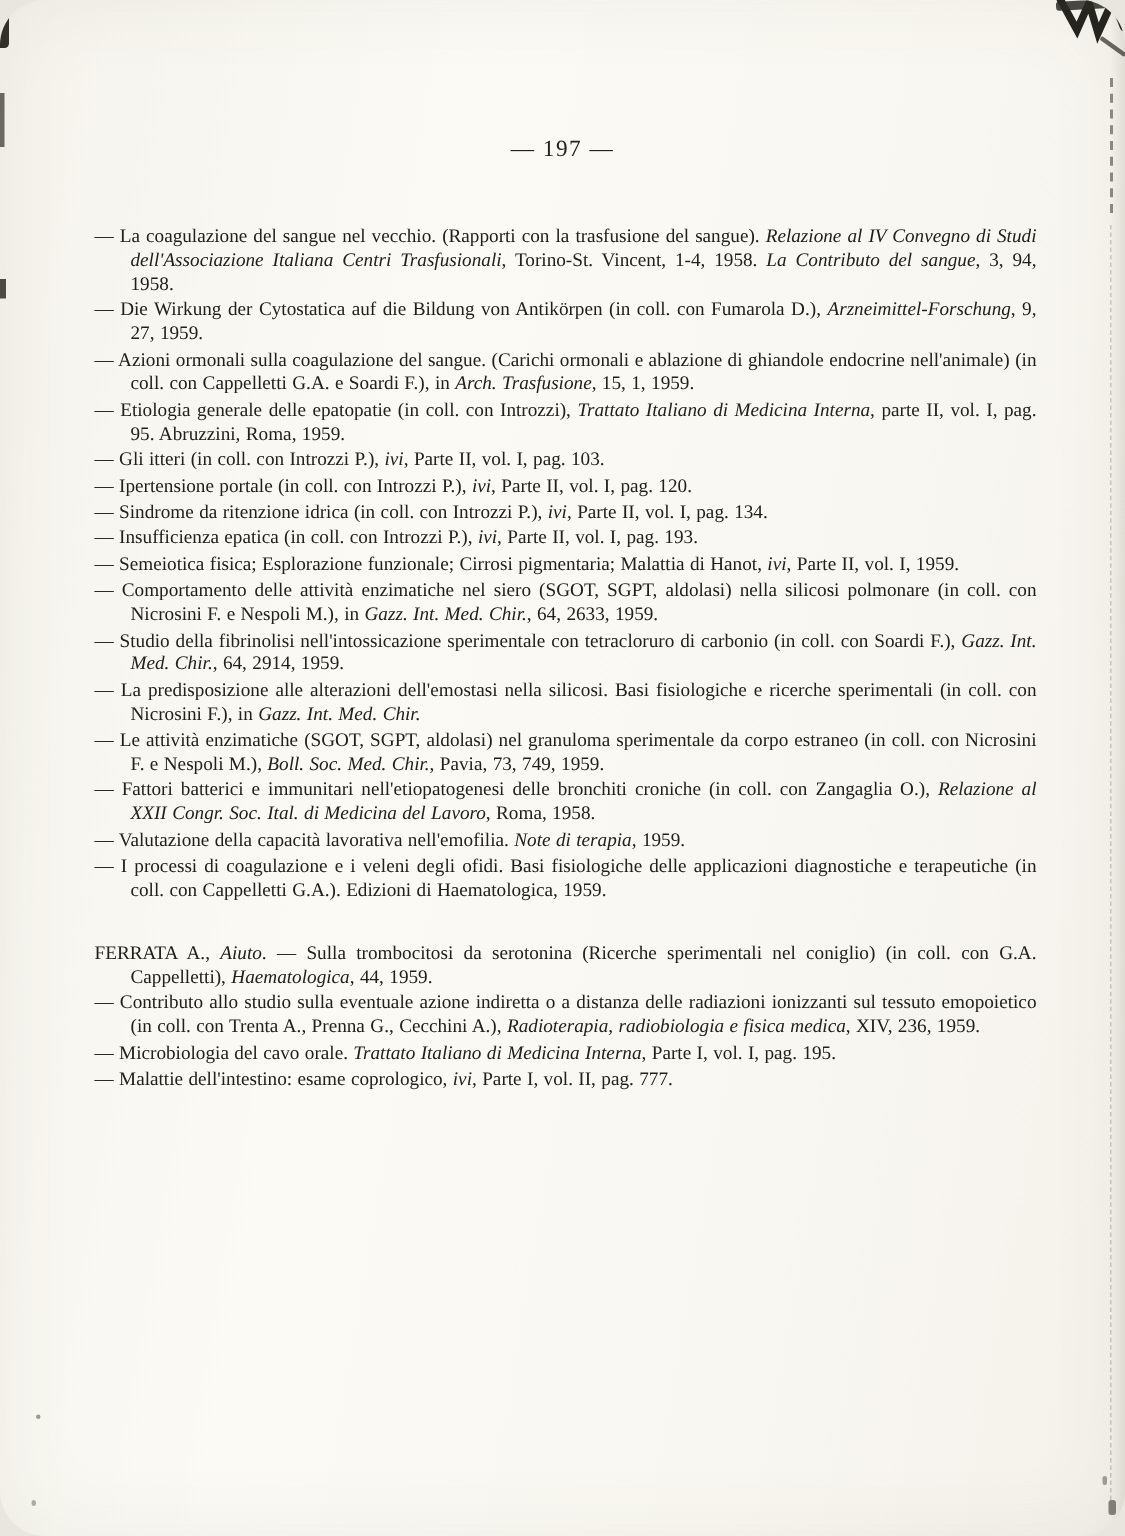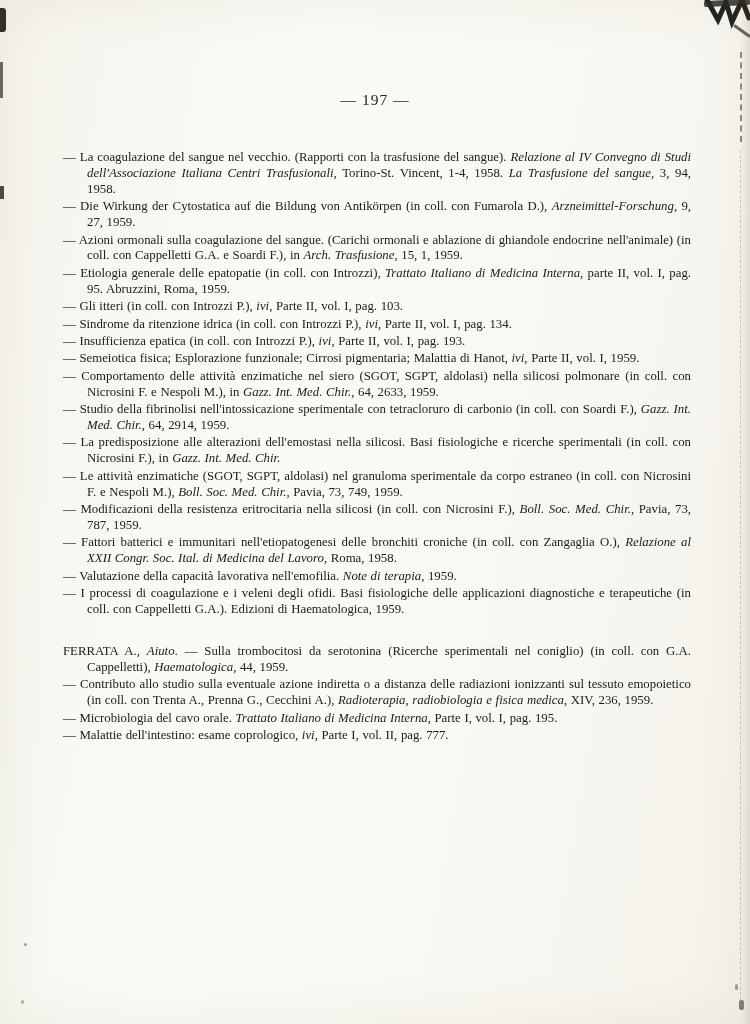--- a/index.html
+++ b/index.html
@@ -73,39 +73,39 @@
   .art-bl1 { left: 24px; bottom: 78px; width: 3px; height: 3px; background: rgba(70,64,55,0.5); border-radius: 50%; }
   .art-bl2 { left: 21px; bottom: 20px; width: 3px; height: 4px; background: rgba(70,64,55,0.4); border-radius: 50%; }
   .edge-right {
     right: 0; top: 0; width: 10px; height: 1024px;
     background: linear-gradient(to right, rgba(0,0,0,0), rgba(80,72,60,0.10));
   }
 </style>
 </head>
 <body>
 
-<div class="page" style="color: rgb(33, 32, 27);">
+<div class="page" style="color: rgb(33, 32, 27); border-radius: 30px;">
 
   <div class="page-number">— 197 —</div>
 
   <div class="content" id="content">
       <div class="section">
-        <p class="entry"><span>— La coagulazione del sangue nel vecchio. (Rapporti con la trasfusione del sangue). </span><span class="it">Relazione al IV Convegno di Studi dell'Associazione Italiana Centri Trasfusionali</span><span>, Torino-St. Vincent, 1-4, 1958. </span><span class="it">La Trasfusione del sangue</span><span>, 3, 94, 1958.</span></p>
+        <p class="entry"><span>— La coagulazione del sangue nel vecchio. (Rapporti con la trasfusione del sangue). </span><span class="it">Relazione al IV Convegno di Studi dell'Associazione Italiana Centri Trasfusionali</span><span>, Torino-St. Vincent, 1-4, 1958. </span><span class="it">La Contributo del sangue</span><span>, 3, 94, 1958.</span></p>
         <p class="entry"><span>— Die Wirkung der Cytostatica auf die Bildung von Antikörpen (in coll. con Fumarola D.), </span><span class="it">Arzneimittel-Forschung</span><span>, 9, 27, 1959.</span></p>
         <p class="entry"><span>— Azioni ormonali sulla coagulazione del sangue. (Carichi ormonali e ablazione di ghiandole endocrine nell'animale) (in coll. con Cappelletti G.A. e Soardi F.), in </span><span class="it">Arch. Trasfusione</span><span>, 15, 1, 1959.</span></p>
         <p class="entry"><span>— Etiologia generale delle epatopatie (in coll. con Introzzi), </span><span class="it">Trattato Italiano di Medicina Interna</span><span>, parte II, vol. I, pag. 95. Abruzzini, Roma, 1959.</span></p>
         <p class="entry"><span>— Gli itteri (in coll. con Introzzi P.), </span><span class="it">ivi</span><span>, Parte II, vol. I, pag. 103.</span></p>
+        <p class="entry"><span>— Ipertensione portale (in coll. con Introzzi P.), </span><span class="it">ivi</span><span>, Parte II, vol. I, pag. 120.</span></p>
         <p class="entry"><span>— Sindrome da ritenzione idrica (in coll. con Introzzi P.), </span><span class="it">ivi</span><span>, Parte II, vol. I, pag. 134.</span></p>
         <p class="entry"><span>— Insufficienza epatica (in coll. con Introzzi P.), </span><span class="it">ivi</span><span>, Parte II, vol. I, pag. 193.</span></p>
         <p class="entry"><span>— Semeiotica fisica; Esplorazione funzionale; Cirrosi pigmentaria; Malattia di Hanot, </span><span class="it">ivi</span><span>, Parte II, vol. I, 1959.</span></p>
         <p class="entry"><span>— Comportamento delle attività enzimatiche nel siero (SGOT, SGPT, aldolasi) nella silicosi polmonare (in coll. con Nicrosini F. e Nespoli M.), in </span><span class="it">Gazz. Int. Med. Chir.</span><span>, 64, 2633, 1959.</span></p>
         <p class="entry"><span>— Studio della fibrinolisi nell'intossicazione sperimentale con tetracloruro di carbonio (in coll. con Soardi F.), </span><span class="it">Gazz. Int. Med. Chir.</span><span>, 64, 2914, 1959.</span></p>
         <p class="entry"><span>— La predisposizione alle alterazioni dell'emostasi nella silicosi. Basi fisiologiche e ricerche sperimentali (in coll. con Nicrosini F.), in </span><span class="it">Gazz. Int. Med. Chir.</span></p>
         <p class="entry"><span>— Le attività enzimatiche (SGOT, SGPT, aldolasi) nel granuloma sperimentale da corpo estraneo (in coll. con Nicrosini F. e Nespoli M.), </span><span class="it">Boll. Soc. Med. Chir.</span><span>, Pavia, 73, 749, 1959.</span></p>
-        <p class="entry"><span>— Modificazioni della resistenza eritrocitaria nella silicosi (in coll. con Nicrosini F.), </span><span class="it">Boll. Soc. Med. Chir.</span><span>, Pavia, 73, 787, 1959.</span></p>
         <p class="entry"><span>— Fattori batterici e immunitari nell'etiopatogenesi delle bronchiti croniche (in coll. con Zangaglia O.), </span><span class="it">Relazione al XXII Congr. Soc. Ital. di Medicina del Lavoro</span><span>, Roma, 1958.</span></p>
         <p class="entry"><span>— Valutazione della capacità lavorativa nell'emofilia. </span><span class="it">Note di terapia</span><span>, 1959.</span></p>
         <p class="entry"><span>— I processi di coagulazione e i veleni degli ofidi. Basi fisiologiche delle applicazioni diagnostiche e terapeutiche (in coll. con Cappelletti G.A.). Edizioni di Haematologica, 1959.</span></p>
       </div>
       <div class="section">
         <p class="entry"><span>FERRATA A., </span><span class="it">Aiuto</span><span>. — Sulla trombocitosi da serotonina (Ricerche sperimentali nel coniglio) (in coll. con G.A. Cappelletti), </span><span class="it">Haematologica</span><span>, 44, 1959.</span></p>
         <p class="entry"><span>— Contributo allo studio sulla eventuale azione indiretta o a distanza delle radiazioni ionizzanti sul tessuto emopoietico (in coll. con Trenta A., Prenna G., Cecchini A.), </span><span class="it">Radioterapia, radiobiologia e fisica medica</span><span>, XIV, 236, 1959.</span></p>
         <p class="entry"><span>— Microbiologia del cavo orale. </span><span class="it">Trattato Italiano di Medicina Interna</span><span>, Parte I, vol. I, pag. 195.</span></p>
         <p class="entry"><span>— Malattie dell'intestino: esame coprologico, </span><span class="it">ivi</span><span>, Parte I, vol. II, pag. 777.</span></p>
       </div>

